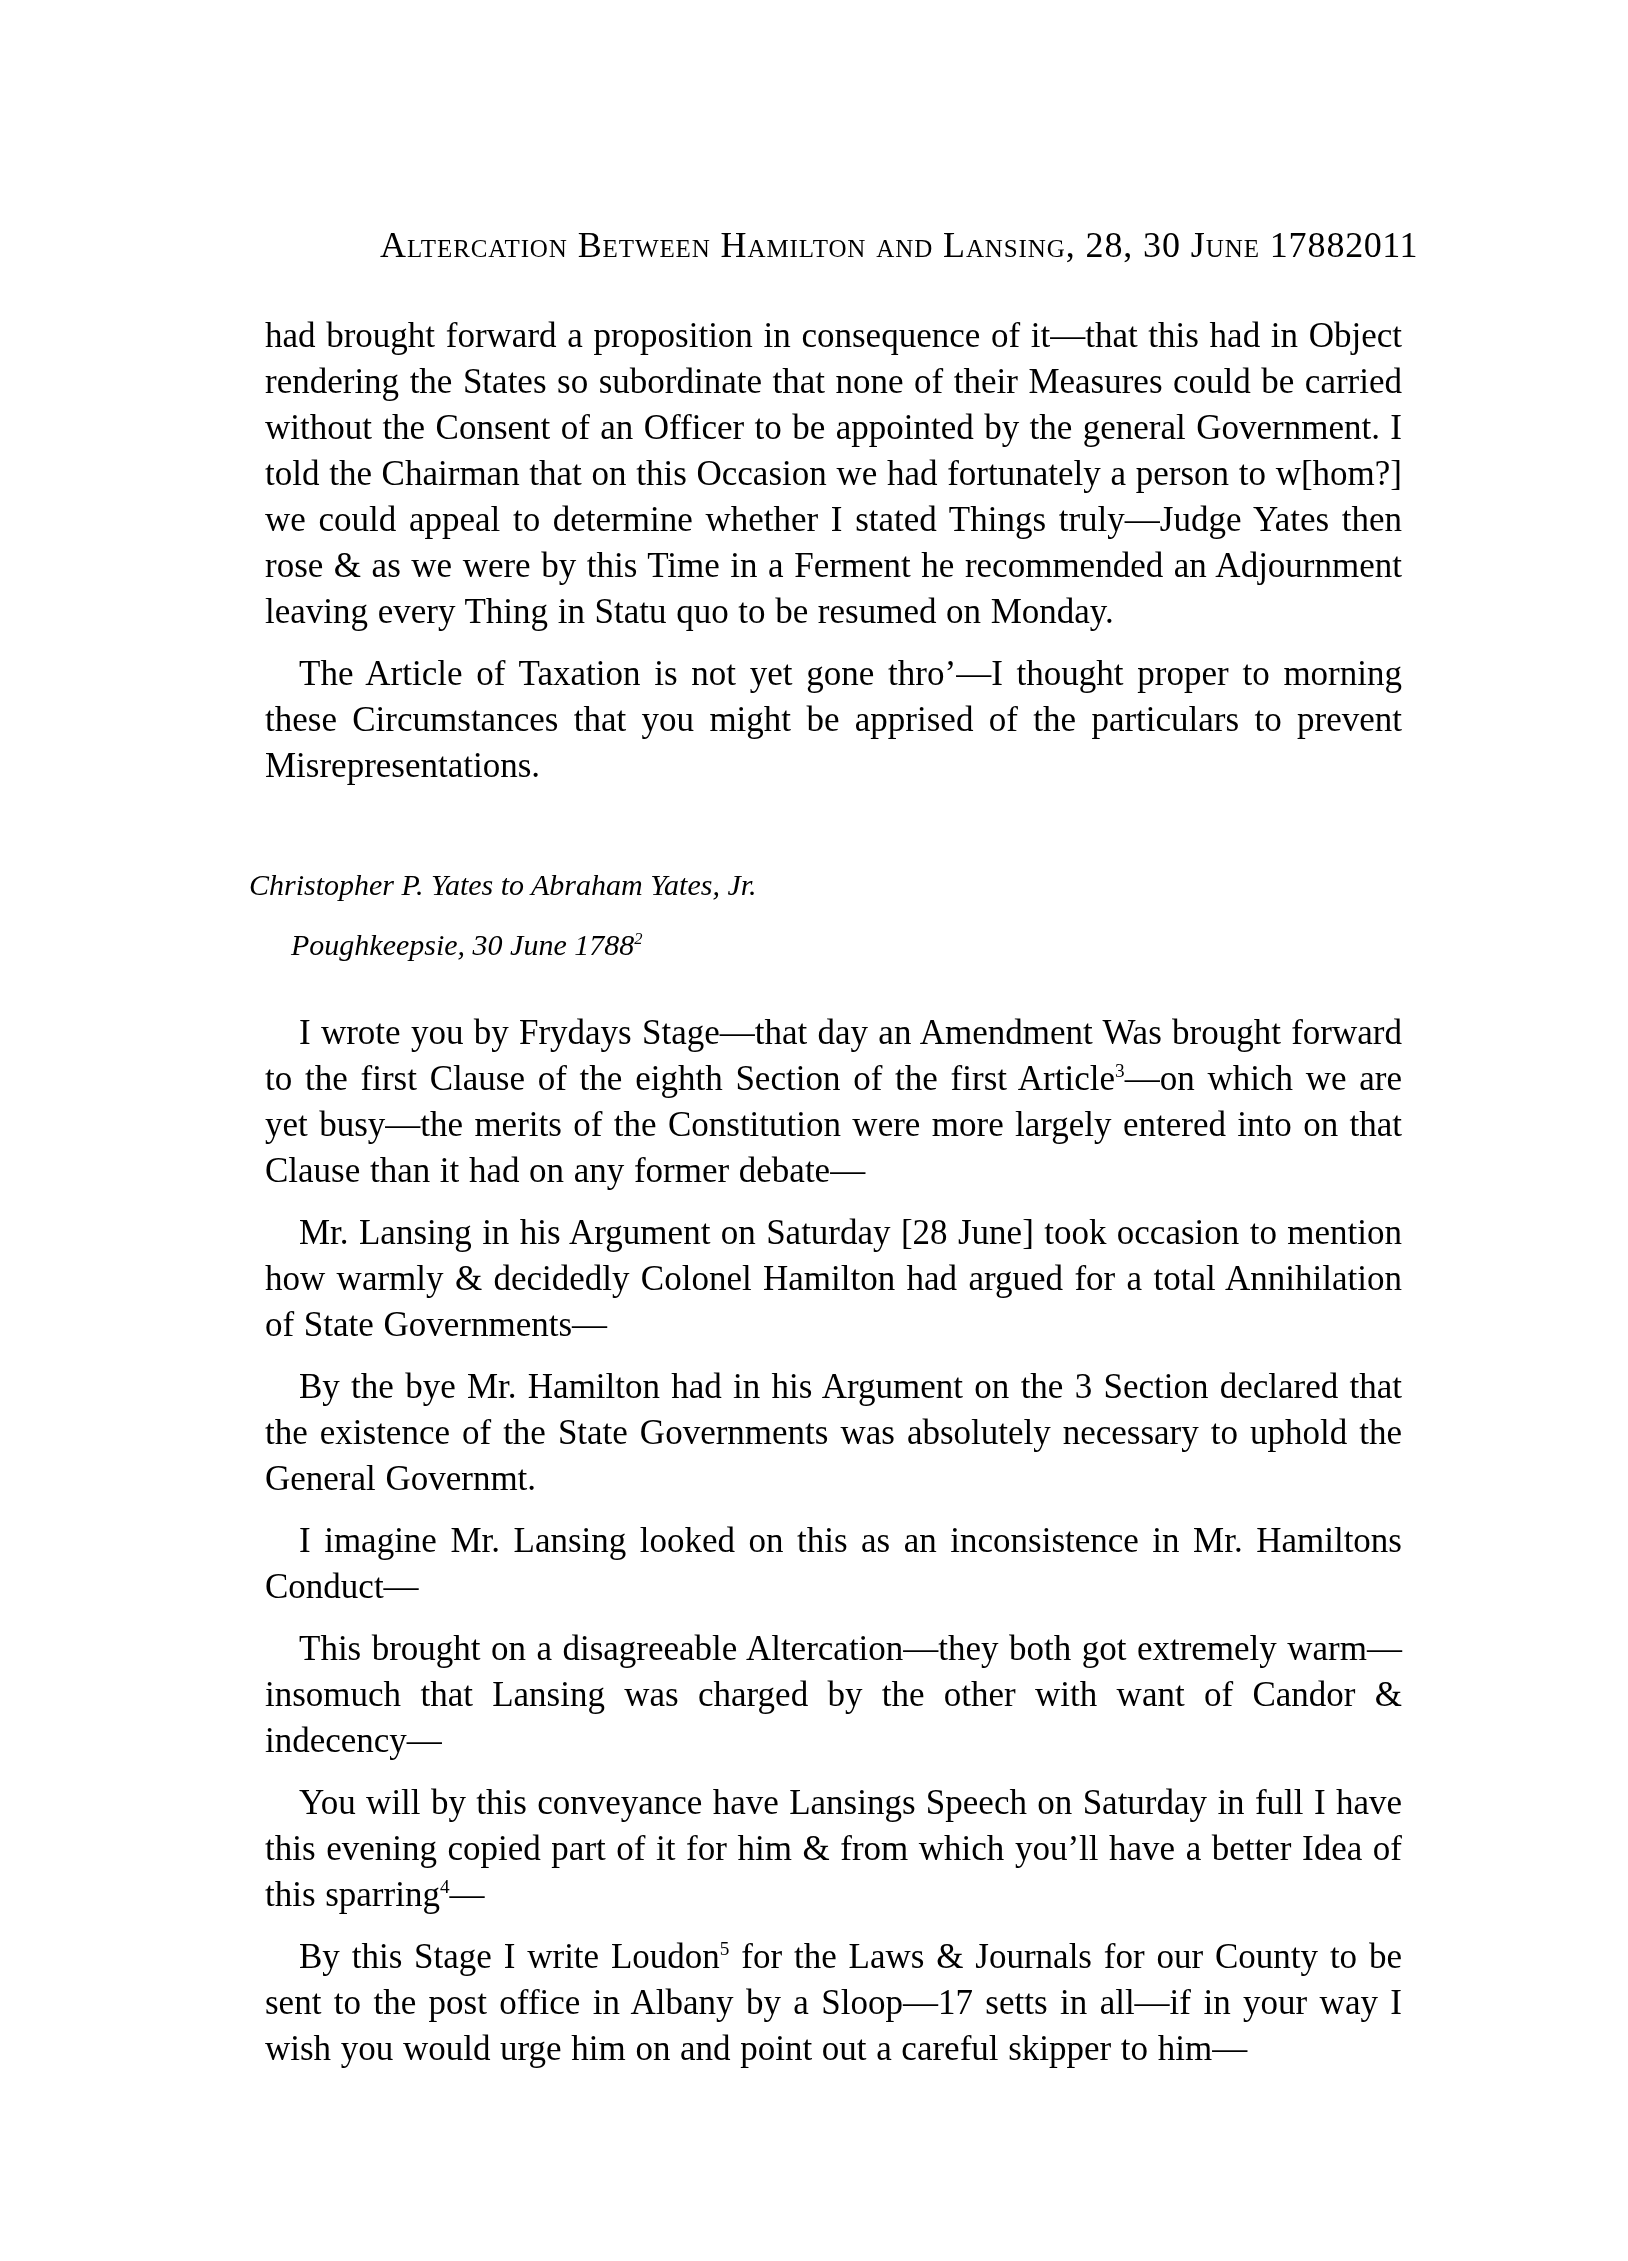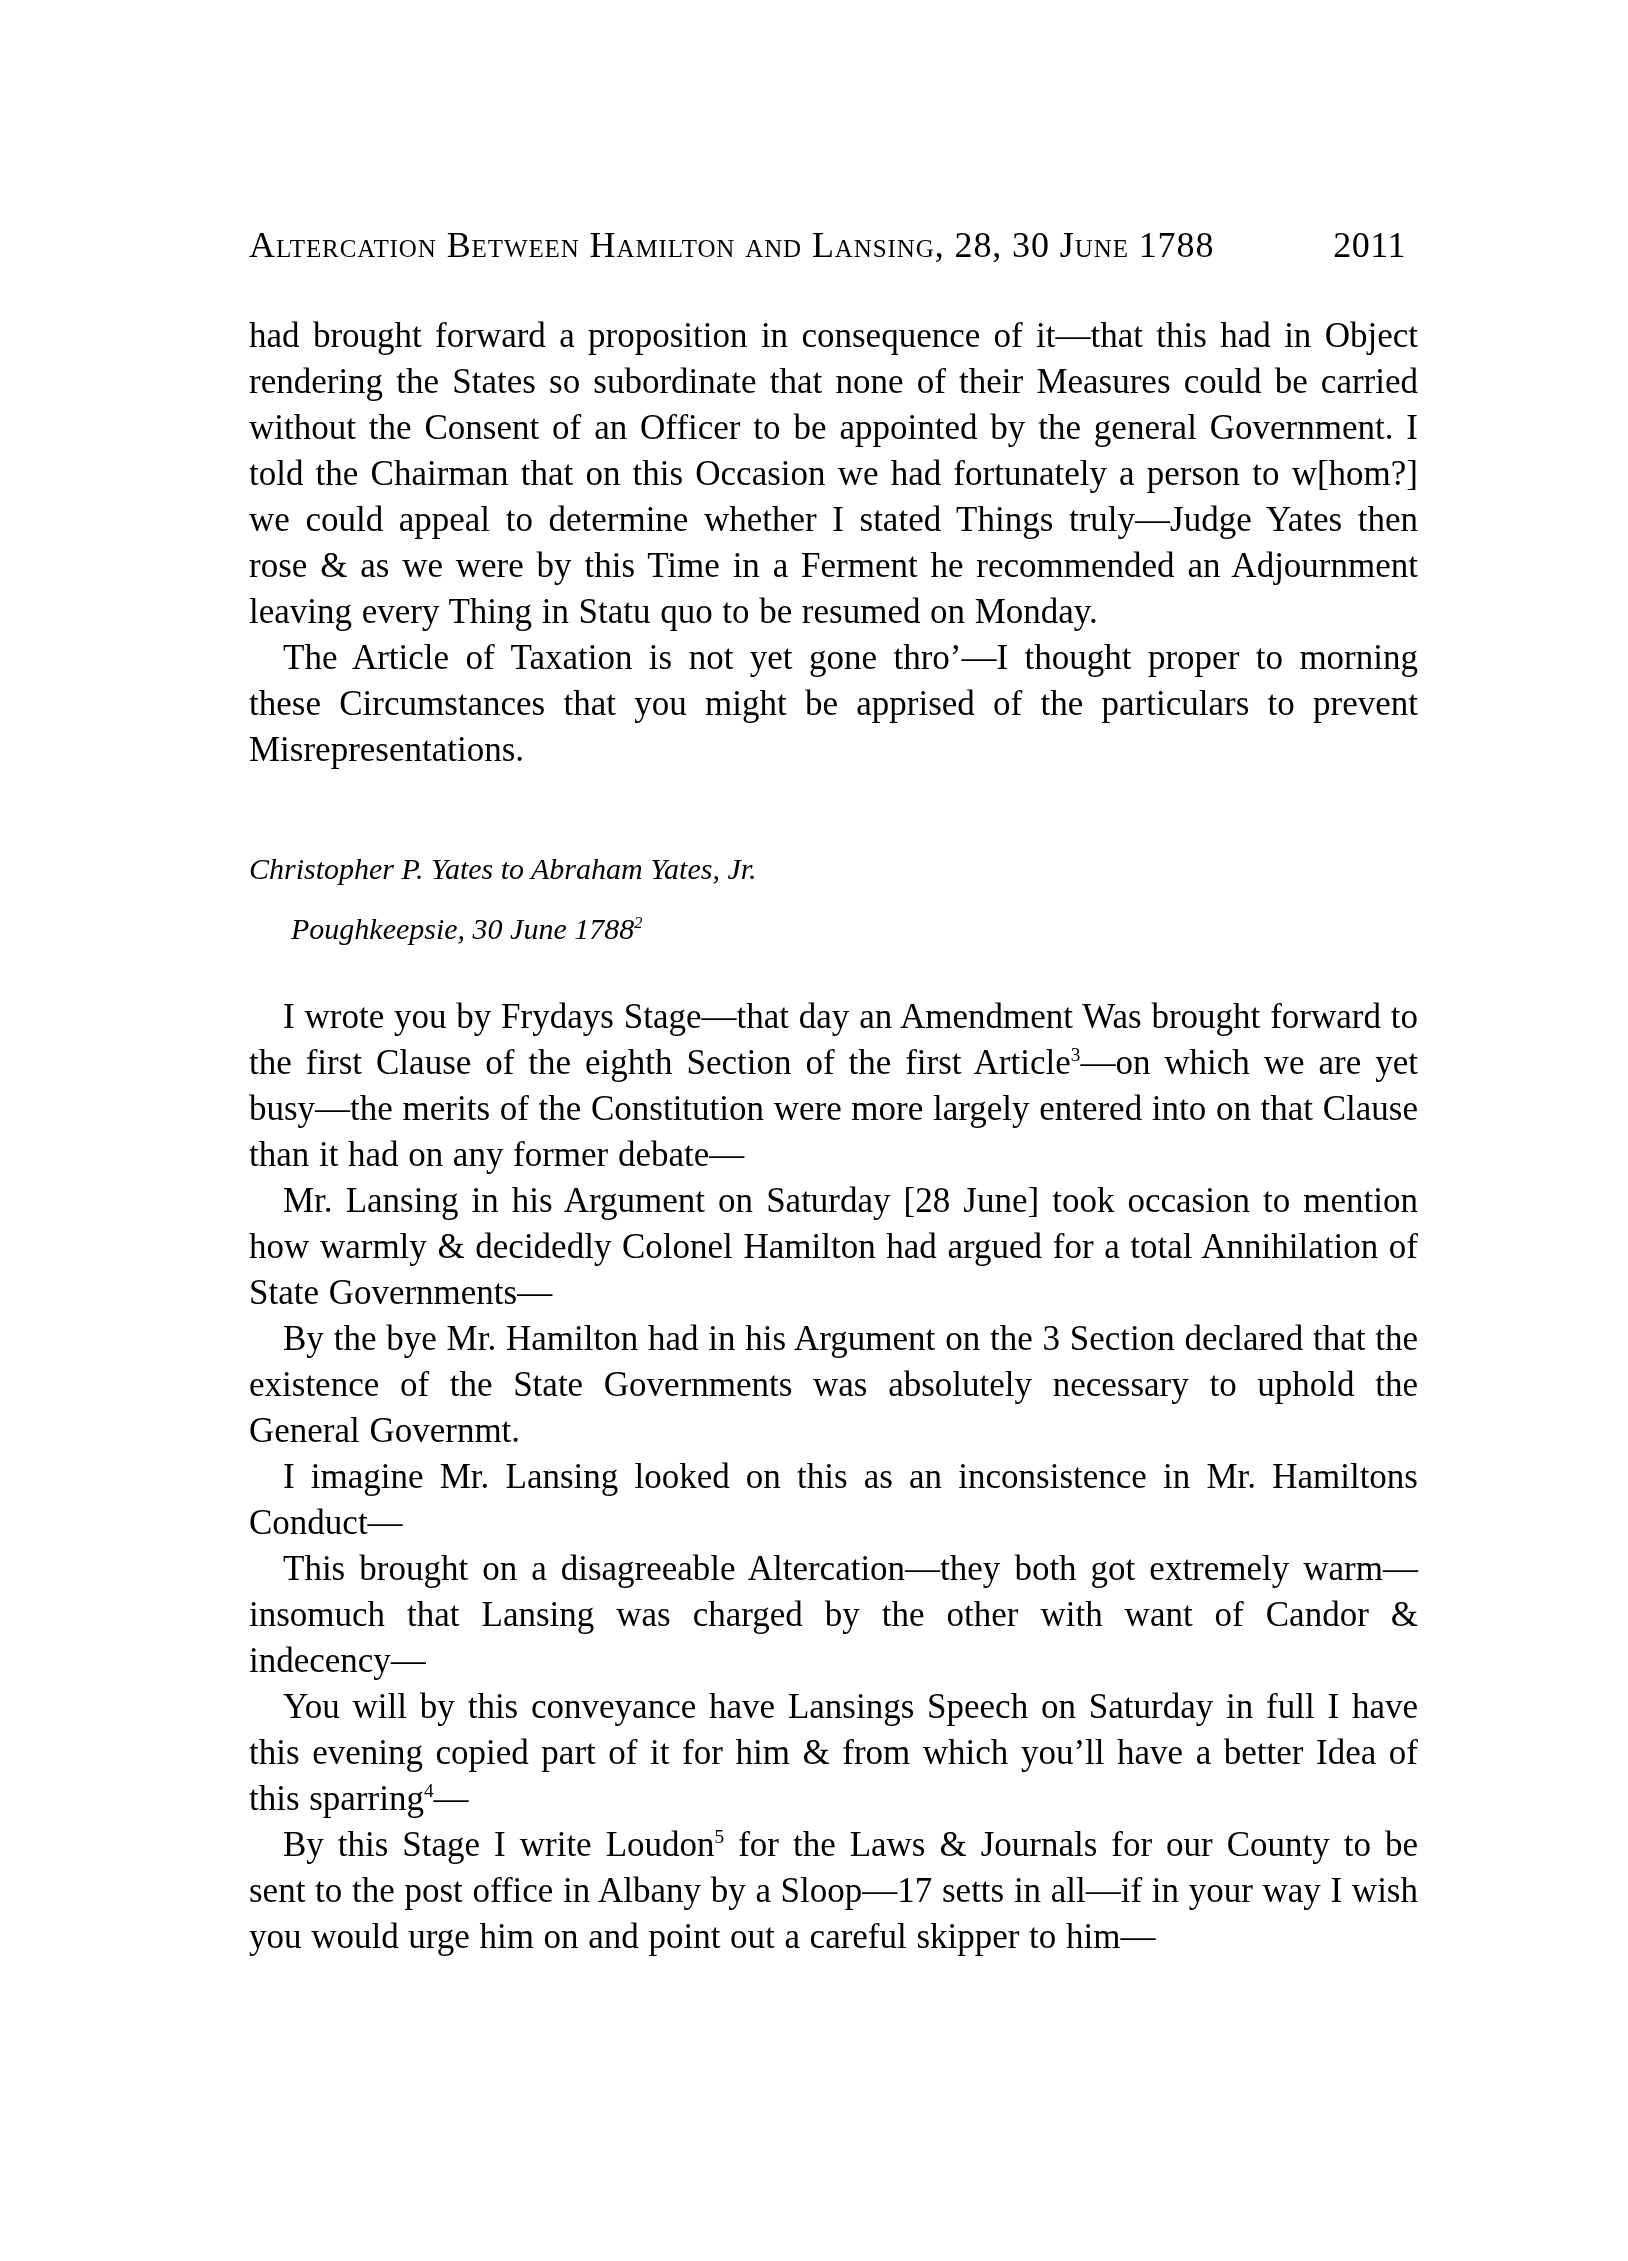--- a/index.html
+++ b/index.html
@@ -21,39 +21,39 @@
     overflow: hidden;
   }
   .text-block {
     position: absolute;
     left: 249px;
     top: 224px;
     width: 1169px;
   }
   .running-head {
     display: flex;
-    justify-content: space-between;
+    justify-content: flex-end;
     align-items: baseline;
     font-size: 36px;
     line-height: 42px;
-    margin: 0 12px 47px 0;
+    margin: 0 0 47px 0;
     white-space: nowrap;
   }
   .running-head .head-title {
     font-variant-caps: small-caps;
     letter-spacing: 0.9px;
   }
   .running-head .folio {
     letter-spacing: 0.5px;
   }
   .body-para {
     font-size: 35px;
     line-height: 46px;
     text-align: justify;
-    margin: 0;
+    margin: 16px;
     text-indent: 34px;
     word-spacing: 0.9px;
   }
   .no-indent {
     text-indent: 0;
   }
   .letter-heading {
     font-style: italic;
     font-size: 30px;
     line-height: 60px;

